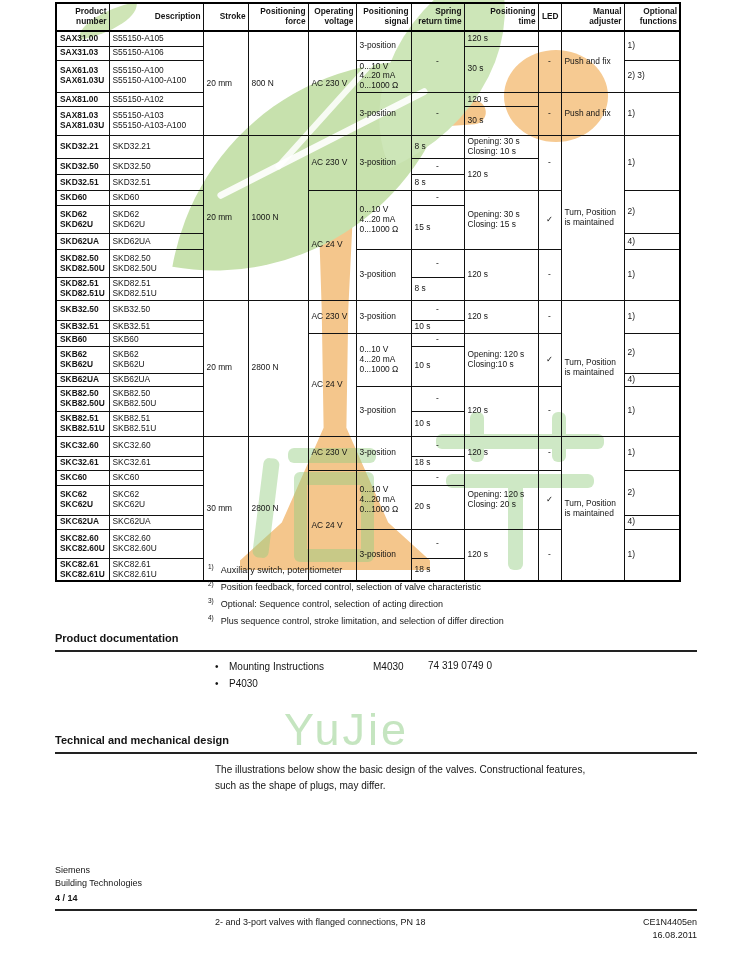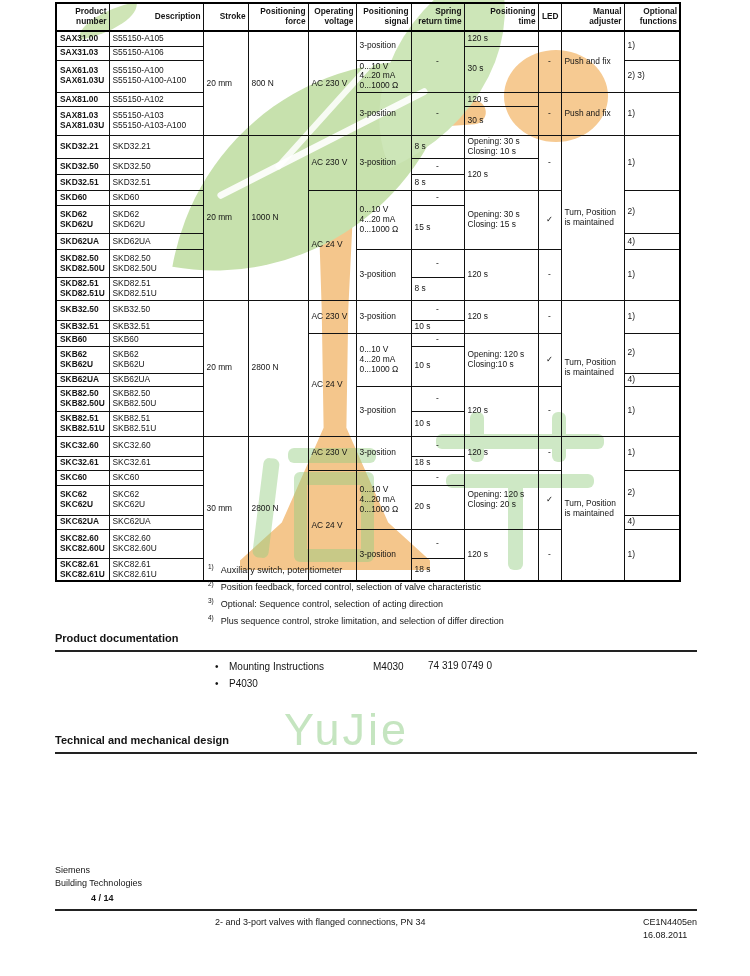--- a/index.html
+++ b/index.html
@@ -386,26 +386,27 @@
       <span class="val">74 319 0749 0</span>
     </div>
     <div class="docs-item">
       <span>•</span>
       <span>P4030</span>
     </div>
   </div>
 
   <div class="abs h2" style="left:55px;top:734px;">Technical and mechanical design</div>
   <div class="abs rule" style="left:55px;top:752px;width:642px;"></div>
-
-  <div class="abs pageno" style="left:55px;top:893px;margin-left:36px;">4 / 14</div>
+  <div class="abs para" style="left:215px;top:762px;">The illustrations below show the basic design of the valves. Constructional features, such as the shape of plugs, may differ.</div>
+
+  <div class="abs pageno" style="left:55px;top:893px;">4 / 14</div>
   <div class="abs rule" style="left:55px;top:909px;width:642px;"></div>
   <div class="abs ftr" style="left:55px;top:864px;">
     <div>Siemens</div>
     <div>Building Technologies</div>
   </div>
-  <div class="abs ftr" style="left:215px;top:916px;">2- and 3-port valves with flanged connections, PN 34</div>
-  <div class="abs ftr" style="right:53px;top:916px;text-align:left;">
+  <div class="abs ftr" style="left:215px;top:916px;">2- and 3-port valves with flanged connections, PN 18</div>
+  <div class="abs ftr" style="right:53px;top:916px;text-align:right;">
     <div>CE1N4405en</div>
     <div>16.08.2011</div>
   </div>
 
 </div>
 
 </body></html>

